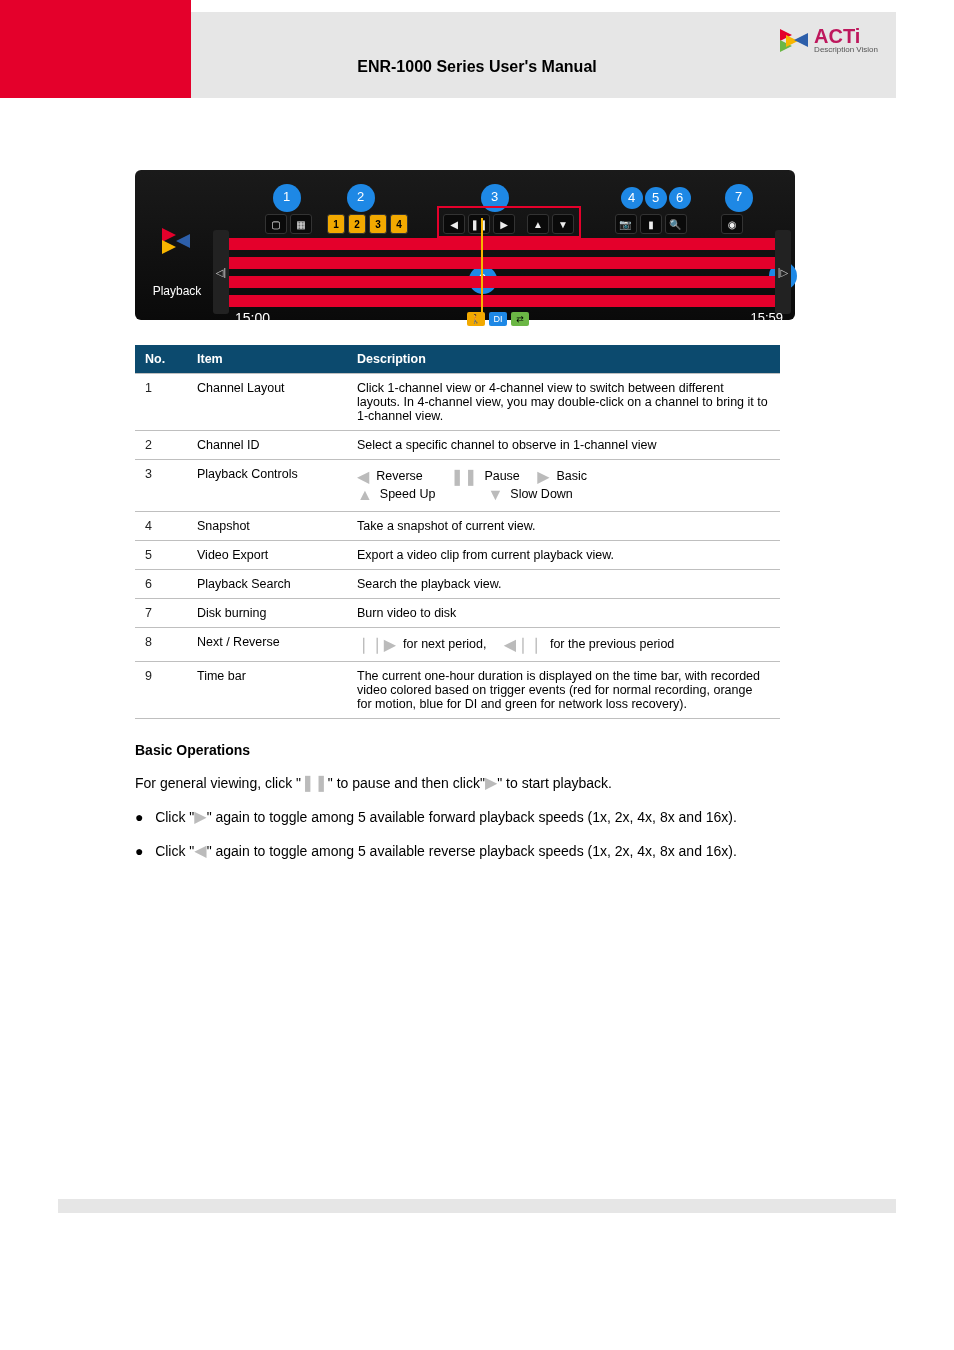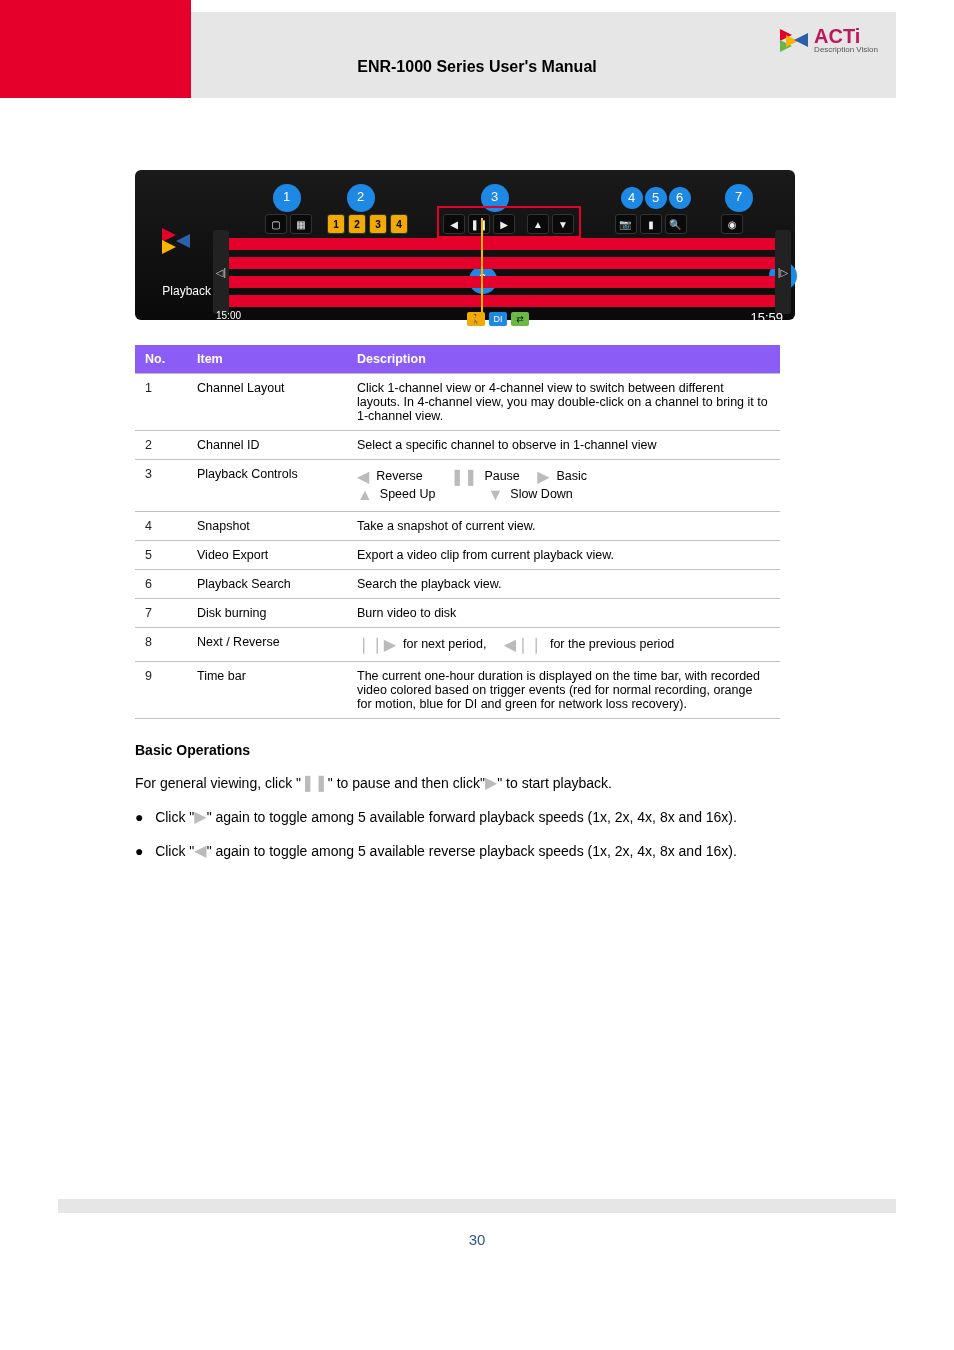--- a/index.html
+++ b/index.html
@@ -22,49 +22,49 @@
 
 .foot-line{position:absolute;left:58px;right:58px;bottom:137px;height:14px;background:#e6e6e6}
 .page-number{position:absolute;left:0;right:0;bottom:102px;text-align:center;color:#305496;font-size:15px}
 .site-strip{position:absolute;right:58px;bottom:99px;width:230px;height:24px;background:#e4002b;color:#fff;font-size:12px;display:flex;align-items:center;justify-content:center}
 
 .content{position:absolute;left:135px;top:150px;width:680px}
 
 .panel{width:660px;height:150px;background:linear-gradient(#1a1a1a,#0a0a0a);border-radius:6px;position:relative;margin:20px 0 25px 0}
 .dot{position:absolute;width:28px;height:28px;border-radius:50%;background:#1e88e5}
 .dot-sm{width:22px;height:22px}
-.panel-left{position:absolute;left:8px;top:58px;width:68px;text-align:right}
+.panel-left{position:absolute;left:8px;top:58px;width:68px;text-align:center}
 .pl-mark{width:30px;height:26px;margin:0 auto;position:relative}
 .pl-mark span{position:absolute;width:0;height:0}
 .pl-redtri{border-left:14px solid #e4002b;border-top:7px solid transparent;border-bottom:7px solid transparent;left:0;top:0}
 .pl-yellow{border-left:14px solid #f7b500;border-top:7px solid transparent;border-bottom:7px solid transparent;left:0;top:12px}
 .pl-blue{border-right:14px solid #2d5faa;border-top:7px solid transparent;border-bottom:7px solid transparent;left:14px;top:6px}
 .pl-label{color:#fff;font-size:12px;margin-top:30px}
 .rail{position:absolute;left:94px;right:18px;height:12px;background:#e4002b}
 .rail.r1{top:68px}
 .rail.r2{top:87px}
 .rail.r3{top:106px}
 .rail.r4{top:125px}
 .rail-edge{position:absolute;top:60px;width:16px;height:84px;background:#222;border-radius:3px;display:flex;align-items:center;justify-content:center;color:#ccc;font-size:10px}
 .rail-edge.left{left:78px}
 .rail-edge.right{right:4px}
-.time-l{position:absolute;left:81px;top:140px;color:#fff;font-size:10px}
+.time-l{position:absolute;left:100px;top:140px;color:#fff;font-size:14px}
 .time-r{position:absolute;right:12px;top:140px;color:#fff;font-size:13px}
 .seek-line{position:absolute;top:48px;bottom:8px;width:2px;background:#f7b500}
 .icon-tray{position:absolute;left:332px;top:142px;display:flex;gap:4px}
 .tray-ic{width:18px;height:14px;border-radius:2px;font-size:9px;color:#000;display:flex;align-items:center;justify-content:center}
 
 .topbtns{position:absolute;top:44px;display:flex;gap:3px}
 .sq{width:20px;height:18px;background:#0a0a0a;border:1px solid #333;border-radius:3px;color:#eee;font-size:10px;display:flex;align-items:center;justify-content:center}
 .sq.num{background:#f2a900;width:16px;color:#000;font-weight:700}
 .redbox{position:absolute;border:2px solid #e4002b}
 
 table{border-collapse:collapse;width:645px;font-size:12.5px}
 th,td{border-bottom:1px solid #bfbfbf;padding:7px 10px;vertical-align:top;text-align:left}
-th{background:#8b5cf6;color:#fff;font-weight:700}
+th{background:#0c4a6e;color:#fff;font-weight:700}
 td.n{width:32px;color:#222}
 .glyph{color:#bbb;font-size:16px;vertical-align:middle}
 
 .body-text{font-size:14px;line-height:1.9;margin-top:18px;color:#000}
 .body-text p{margin:0 0 4px 0}
 .bold{font-weight:700}
 .ig{color:#bbb;font-size:16px}
 .bullet{padding-left:34px;text-indent:-34px;margin-top:20px}
 </style>
 </head>
@@ -254,14 +254,13 @@
       <p class="bullet">
         ●&nbsp;&nbsp;&nbsp;<span>Click "</span><span class="ig">▶</span><span>" again to toggle among 5 available forward playback speeds (1x, 2x, 4x, 8x and 16x).</span>
       </p>
       <p class="bullet">
         ●&nbsp;&nbsp;&nbsp;<span>Click "</span><span class="ig">◀</span><span>" again to toggle among 5 available reverse playback speeds (1x, 2x, 4x, 8x and 16x).</span>
       </p>
     </div>
   </div>
 
   <div class="foot-line"></div>
-  <div class="page-number">30</div>
 </div>
 
 </body></html>

